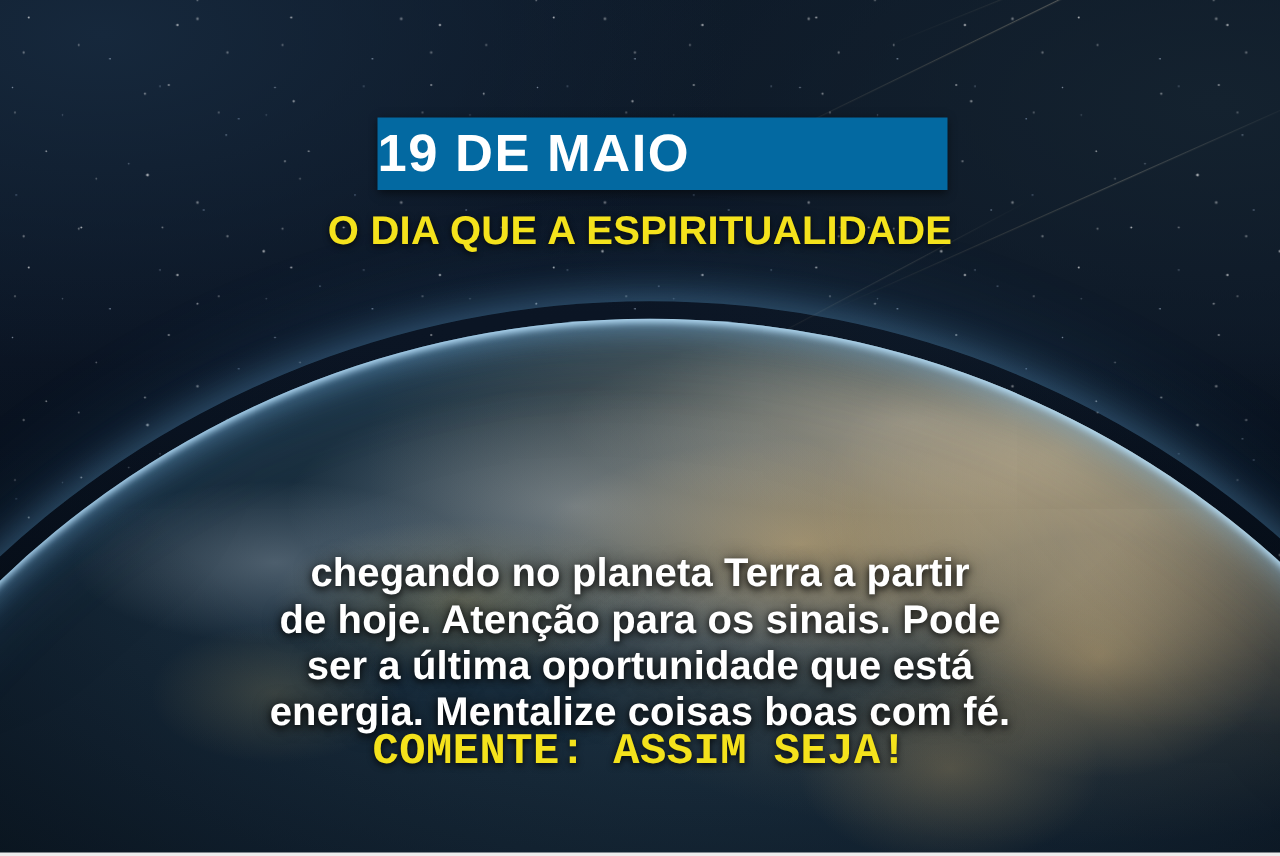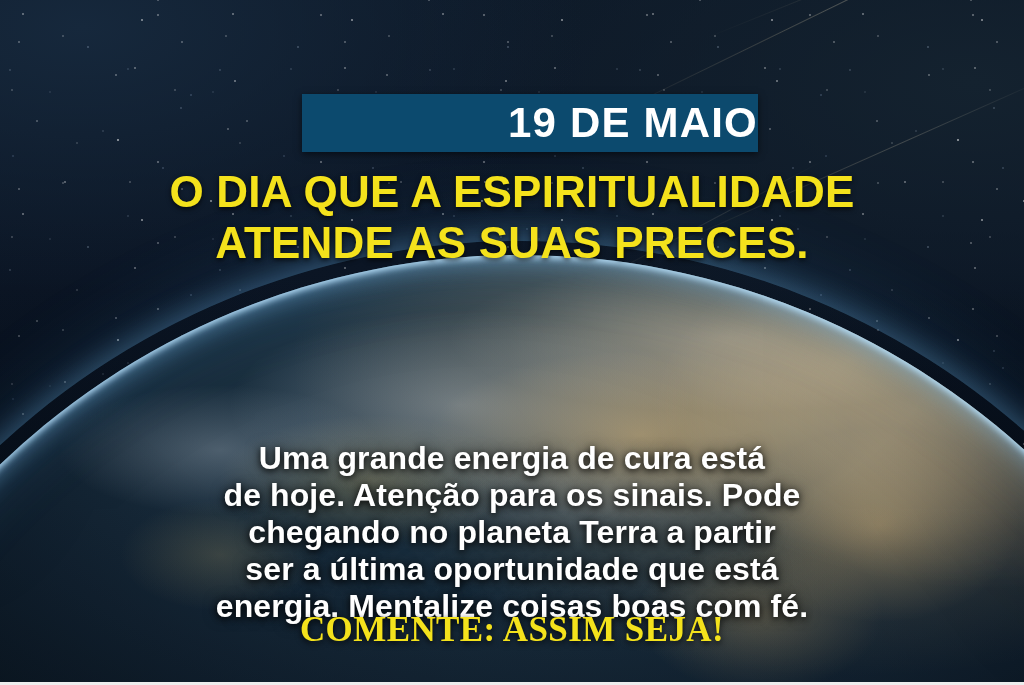--- a/index.html
+++ b/index.html
@@ -153,43 +153,43 @@
     inset: 0;
     text-align: center;
   }
 
   .date-banner {
     position: absolute;
     left: 302px;
     top: 94px;
     width: 456px;
     height: 58px;
-    background: #0c4a6e;
+    background: #0369a1;
     display: flex;
     align-items: center;
-    justify-content: flex-end;
+    justify-content: flex-start;
     box-shadow: 0 2px 7px rgba(0,0,0,.55);
   }
   .date-banner-text {
     color: #FFFFFF;
     font-size: 42px;
     font-weight: 700;
     letter-spacing: 1.2px;
     line-height: 1;
     white-space: nowrap;
     font-family: "Liberation Sans", sans-serif;
   }
 
   .headline {
     position: absolute;
     left: 0;
     right: 0;
     top: 166px;
     color: #F4E21C;
-    font-size: 44px;
+    font-size: 32px;
     font-weight: 700;
     line-height: 1.17;
     letter-spacing: .2px;
     text-shadow: 0 2px 5px rgba(0,0,0,.7);
     font-family: "Liberation Sans", sans-serif;
   }
   .headline-line { display: block; white-space: nowrap; }
 
   .body-copy {
     position: absolute;
@@ -203,29 +203,29 @@
     letter-spacing: .1px;
     text-shadow: 0 2px 6px rgba(0,0,0,.85), 0 0 14px rgba(0,0,0,.6);
     font-family: "Liberation Sans", sans-serif;
   }
   .body-line { display: block; white-space: nowrap; }
 
   .cta {
     position: absolute;
     left: 0;
     right: 0;
-    top: 612px;
+    top: 584px;
     color: #F4E21C;
     font-size: 35px;
     font-weight: 700;
     letter-spacing: .4px;
     line-height: 1;
     text-shadow: 0 2px 6px rgba(0,0,0,.85);
     white-space: nowrap;
-    font-family: Liberation Serif, serif;
+    font-family: Liberation Mono, monospace;
   }
 
   .bottom-strip {
     position: absolute;
     left: 0;
     right: 0;
     bottom: 0;
     height: 3px;
     background: #EDEDED;
   }
@@ -256,27 +256,25 @@
   </div>
 
   <div class="content">
 
     <div class="date-banner">
       <span class="date-banner-text">19 DE MAIO</span>
     </div>
 
     <div class="headline">
       <span class="headline-line">O DIA QUE A ESPIRITUALIDADE</span>
-      <span class="headline-line">ATENDE AS SUAS PRECES.</span>
     </div>
 
     <div class="body-copy">
-      <span class="body-line">Uma grande energia de cura está</span>
+      <span class="body-line">chegando no planeta Terra a partir</span>
       <span class="body-line">de hoje. Atenção para os sinais. Pode</span>
-      <span class="body-line">chegando no planeta Terra a partir</span>
       <span class="body-line">ser a última oportunidade que está</span>
       <span class="body-line">energia. Mentalize coisas boas com fé.</span>
     </div>
 
     <div class="cta">COMENTE: ASSIM SEJA!</div>
 
   </div>
 
   <div class="bottom-strip"></div>
 

